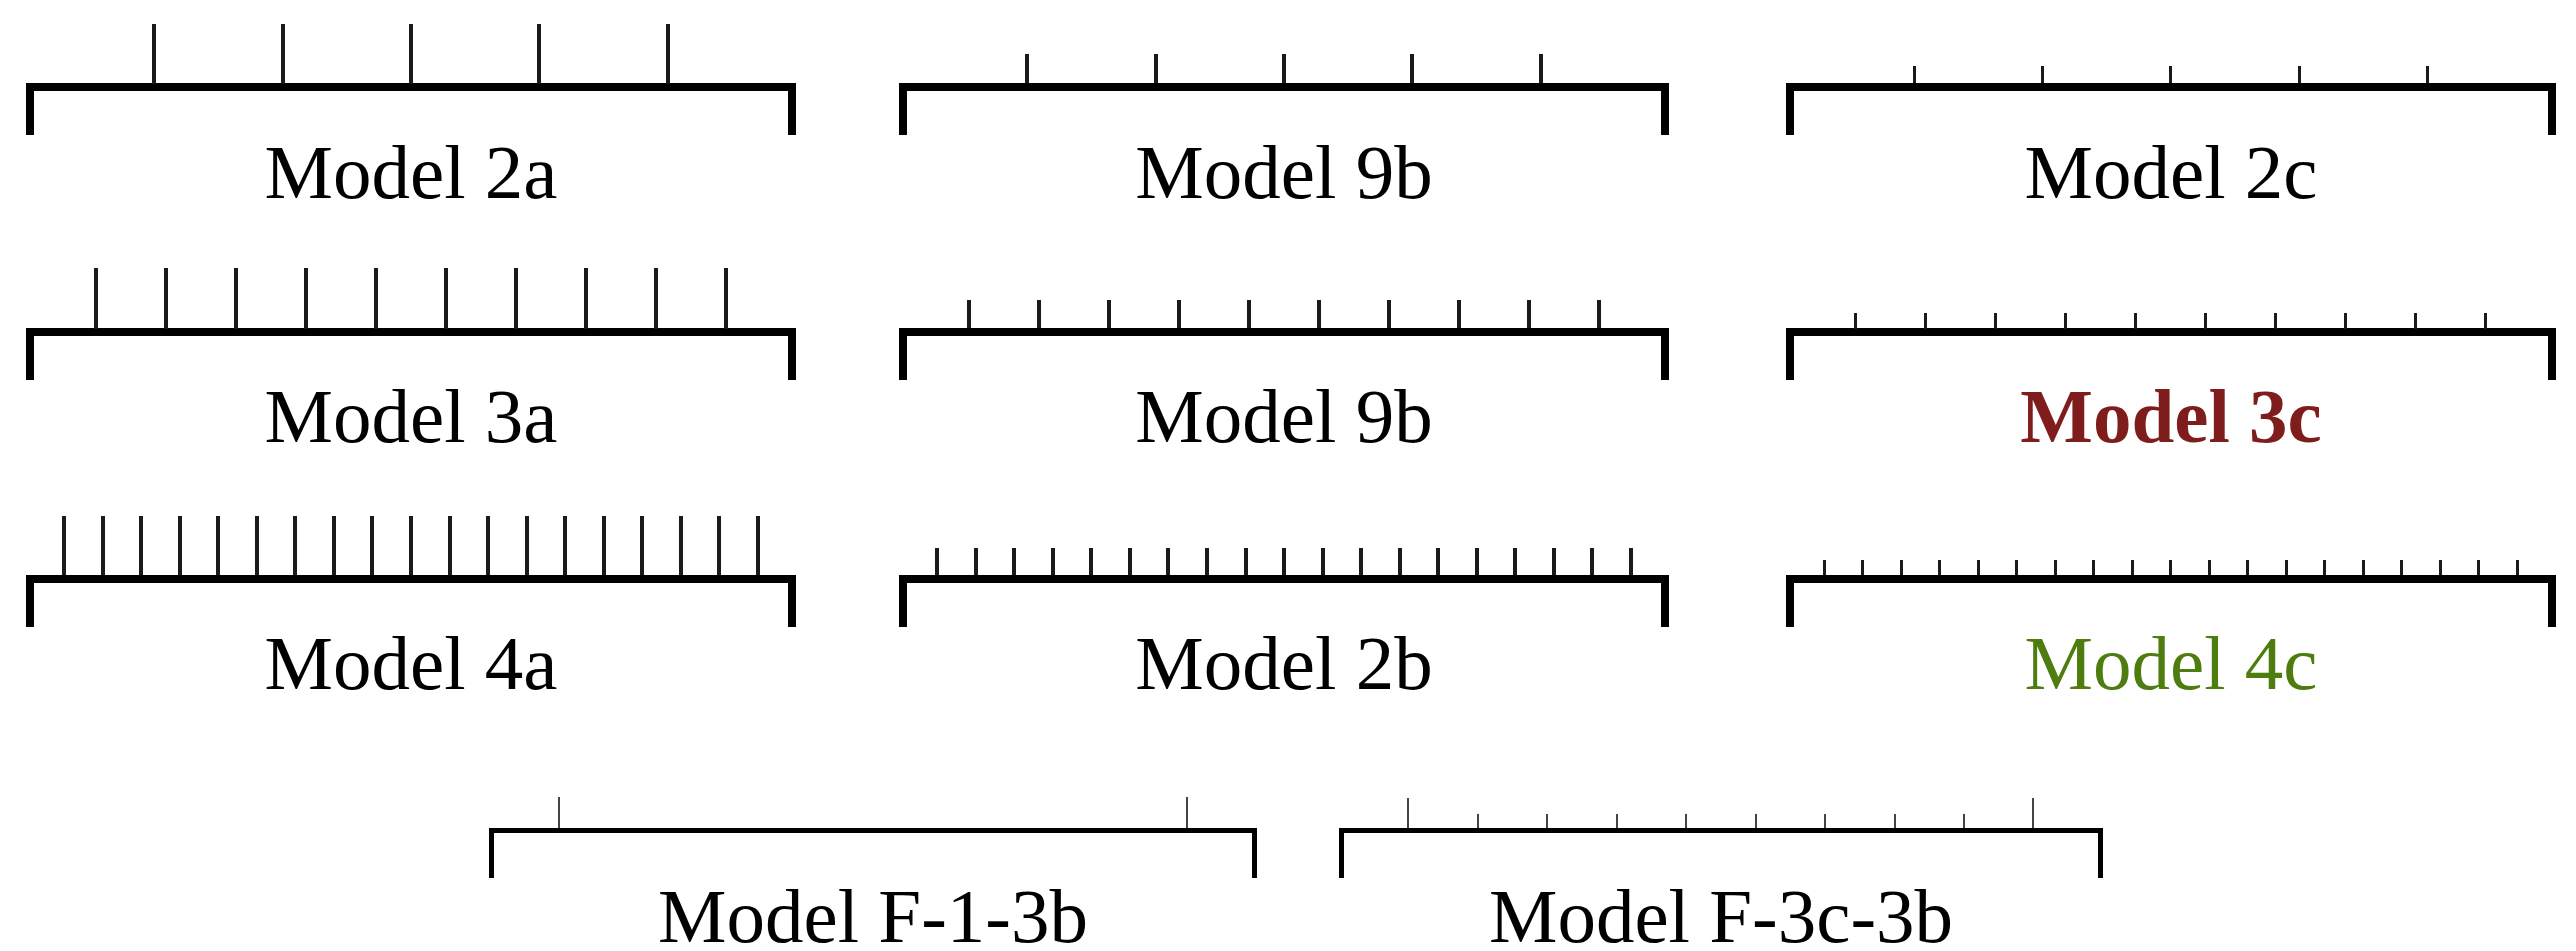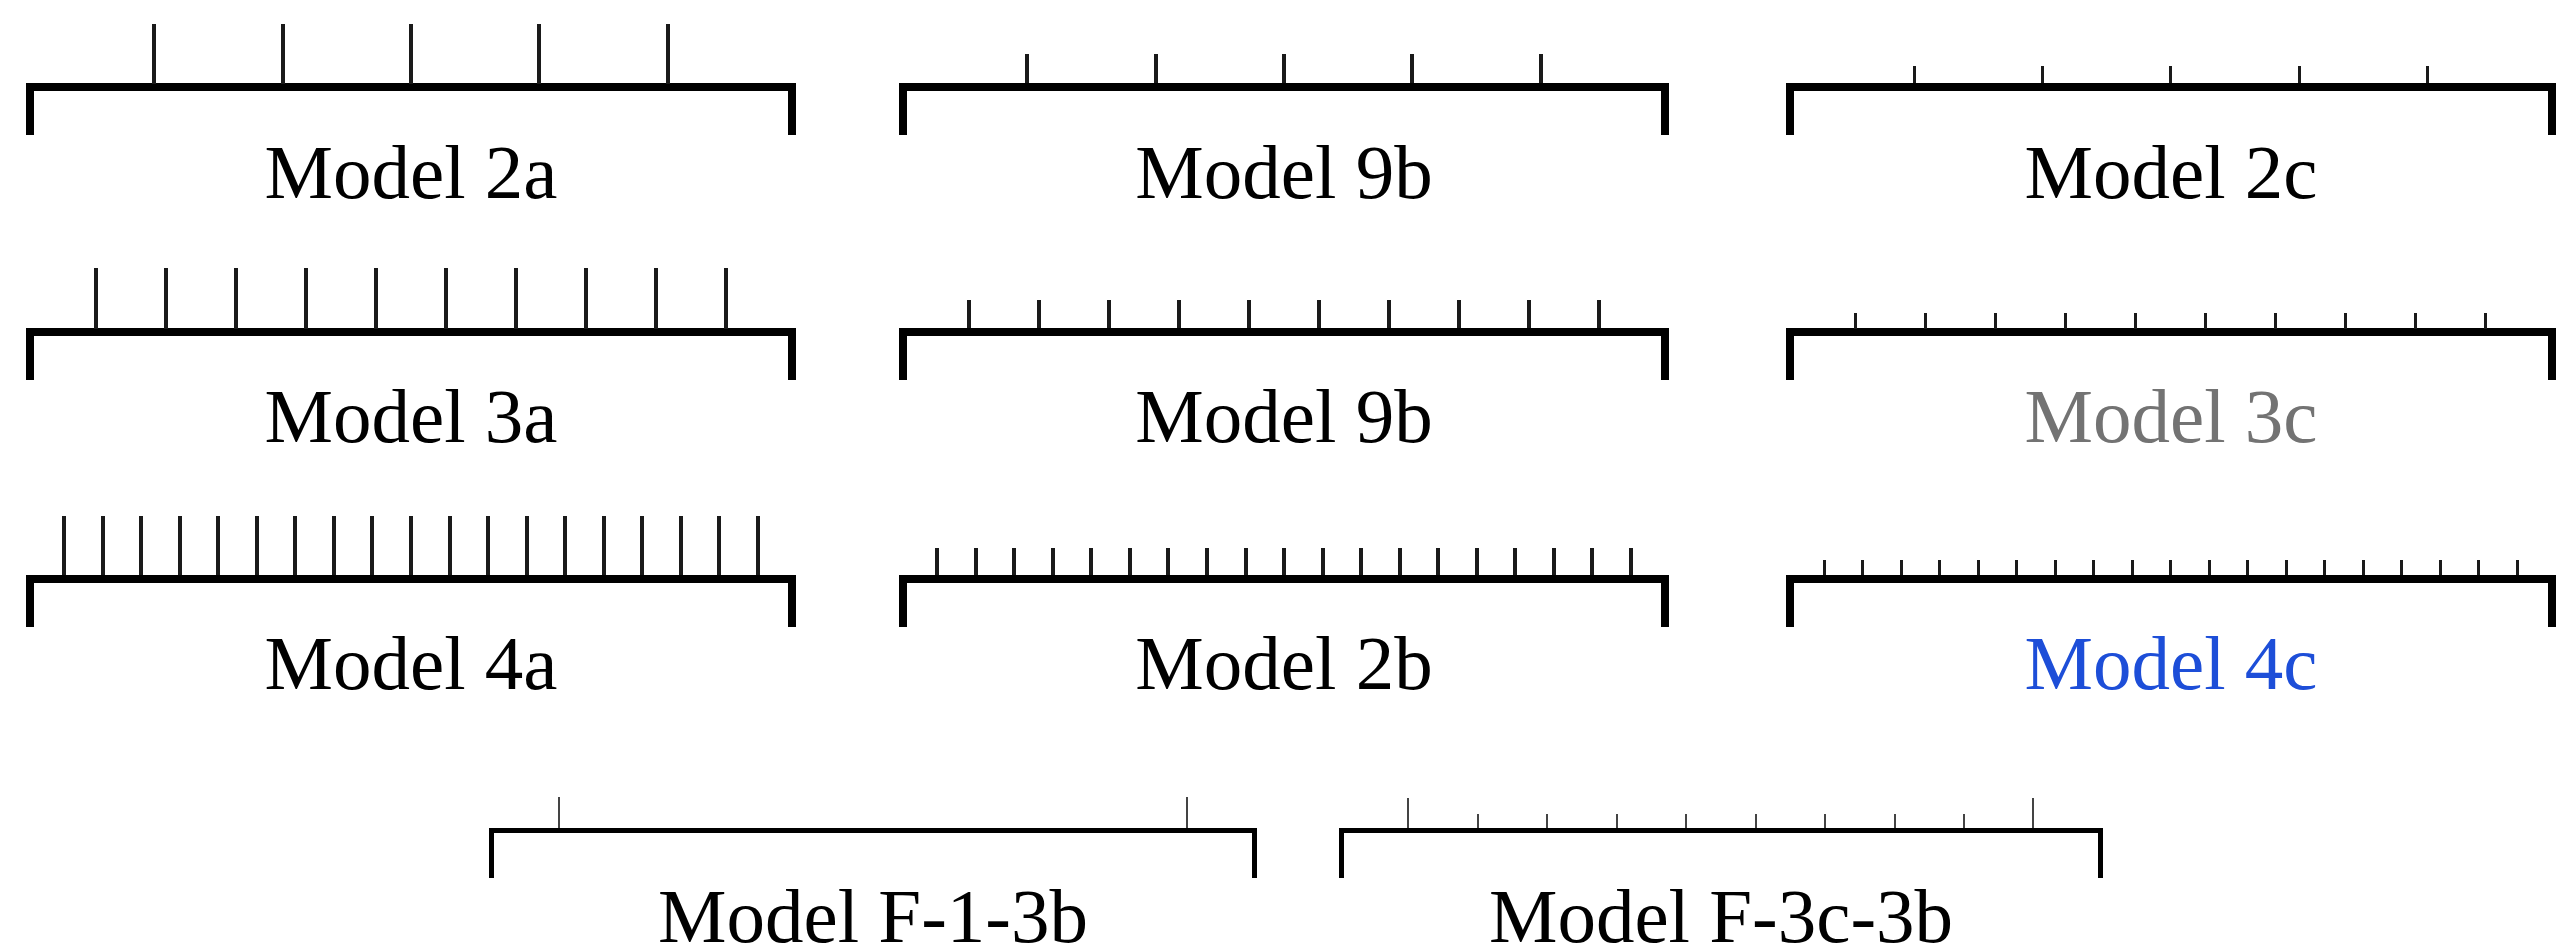--- a/index.html
+++ b/index.html
@@ -99,21 +99,21 @@
       <div class="tick" style="left: 1854px; top: 313px; width: 2.8px; height: 15.6px; background: rgb(26, 26, 26);"></div>
       <div class="tick" style="left: 1924px; top: 313px; width: 2.8px; height: 15.6px; background: rgb(26, 26, 26);"></div>
       <div class="tick" style="left: 1994px; top: 313px; width: 2.8px; height: 15.6px; background: rgb(26, 26, 26);"></div>
       <div class="tick" style="left: 2064px; top: 313px; width: 2.8px; height: 15.6px; background: rgb(26, 26, 26);"></div>
       <div class="tick" style="left: 2134px; top: 313px; width: 2.8px; height: 15.6px; background: rgb(26, 26, 26);"></div>
       <div class="tick" style="left: 2204px; top: 313px; width: 2.8px; height: 15.6px; background: rgb(26, 26, 26);"></div>
       <div class="tick" style="left: 2274px; top: 313px; width: 2.8px; height: 15.6px; background: rgb(26, 26, 26);"></div>
       <div class="tick" style="left: 2344px; top: 313px; width: 2.8px; height: 15.6px; background: rgb(26, 26, 26);"></div>
       <div class="tick" style="left: 2414px; top: 313px; width: 2.8px; height: 15.6px; background: rgb(26, 26, 26);"></div>
       <div class="tick" style="left: 2484px; top: 313px; width: 2.8px; height: 15.6px; background: rgb(26, 26, 26);"></div>
-      <div class="model-label" style="left: 2171px; top: 370px; font-size: 77px; line-height: 92px; color: #737373;">Model 3c</div>
+      <div class="model-label" style="left: 2171px; top: 370px; font-size: 77px; line-height: 92px; color: #7f1d1d; font-weight: bold;">Model 3c</div>
     </div>
     <div class="model">
       <div class="beam-bar" style="left: 26px; top: 575px; width: 770px; height: 8.3px;"></div>
       <div class="beam-end" style="left: 26px; top: 575px; width: 8.3px; height: 52px;"></div>
       <div class="beam-end" style="left: 788px; top: 575px; width: 8.3px; height: 52px;"></div>
       <div class="tick" style="left: 62px; top: 516px; width: 3.7px; height: 59px; background: rgb(26, 26, 26);"></div>
       <div class="tick" style="left: 101px; top: 516px; width: 3.7px; height: 59px; background: rgb(26, 26, 26);"></div>
       <div class="tick" style="left: 139px; top: 516px; width: 3.7px; height: 59px; background: rgb(26, 26, 26);"></div>
       <div class="tick" style="left: 178px; top: 516px; width: 3.7px; height: 59px; background: rgb(26, 26, 26);"></div>
       <div class="tick" style="left: 216px; top: 516px; width: 3.7px; height: 59px; background: rgb(26, 26, 26);"></div>
@@ -174,21 +174,21 @@
       <div class="tick" style="left: 2169px; top: 560px; width: 2.8px; height: 14.7px; background: rgb(26, 26, 26);"></div>
       <div class="tick" style="left: 2208px; top: 560px; width: 2.8px; height: 14.7px; background: rgb(26, 26, 26);"></div>
       <div class="tick" style="left: 2246px; top: 560px; width: 2.8px; height: 14.7px; background: rgb(26, 26, 26);"></div>
       <div class="tick" style="left: 2285px; top: 560px; width: 2.8px; height: 14.7px; background: rgb(26, 26, 26);"></div>
       <div class="tick" style="left: 2323px; top: 560px; width: 2.8px; height: 14.7px; background: rgb(26, 26, 26);"></div>
       <div class="tick" style="left: 2362px; top: 560px; width: 2.8px; height: 14.7px; background: rgb(26, 26, 26);"></div>
       <div class="tick" style="left: 2400px; top: 560px; width: 2.8px; height: 14.7px; background: rgb(26, 26, 26);"></div>
       <div class="tick" style="left: 2439px; top: 560px; width: 2.8px; height: 14.7px; background: rgb(26, 26, 26);"></div>
       <div class="tick" style="left: 2477px; top: 560px; width: 2.8px; height: 14.7px; background: rgb(26, 26, 26);"></div>
       <div class="tick" style="left: 2516px; top: 560px; width: 2.8px; height: 14.7px; background: rgb(26, 26, 26);"></div>
-      <div class="model-label" style="left: 2171px; top: 617px; font-size: 77px; line-height: 92px; color: #1d4ed8; text-align: right;">Model 4c</div>
+      <div class="model-label" style="left: 2171px; top: 617px; font-size: 77px; line-height: 92px; color: #4d7c0f; text-align: right;">Model 4c</div>
     </div>
     <div class="model">
       <div class="beam-bar" style="left: 489px; top: 828px; width: 768px; height: 4.6px;"></div>
       <div class="beam-end" style="left: 489px; top: 828px; width: 4.6px; height: 50px;"></div>
       <div class="beam-end" style="left: 1252px; top: 828px; width: 4.6px; height: 50px;"></div>
       <div class="tick" style="left: 558px; top: 797px; width: 1.8px; height: 31px; background: rgb(68, 68, 68);"></div>
       <div class="tick" style="left: 1186px; top: 797px; width: 1.8px; height: 31px; background: rgb(68, 68, 68);"></div>
       <div class="model-label" style="left: 873px; top: 870px; font-size: 77px; line-height: 92px; color: rgb(0, 0, 0);">Model F-1-3b</div>
     </div>
     <div class="model">

